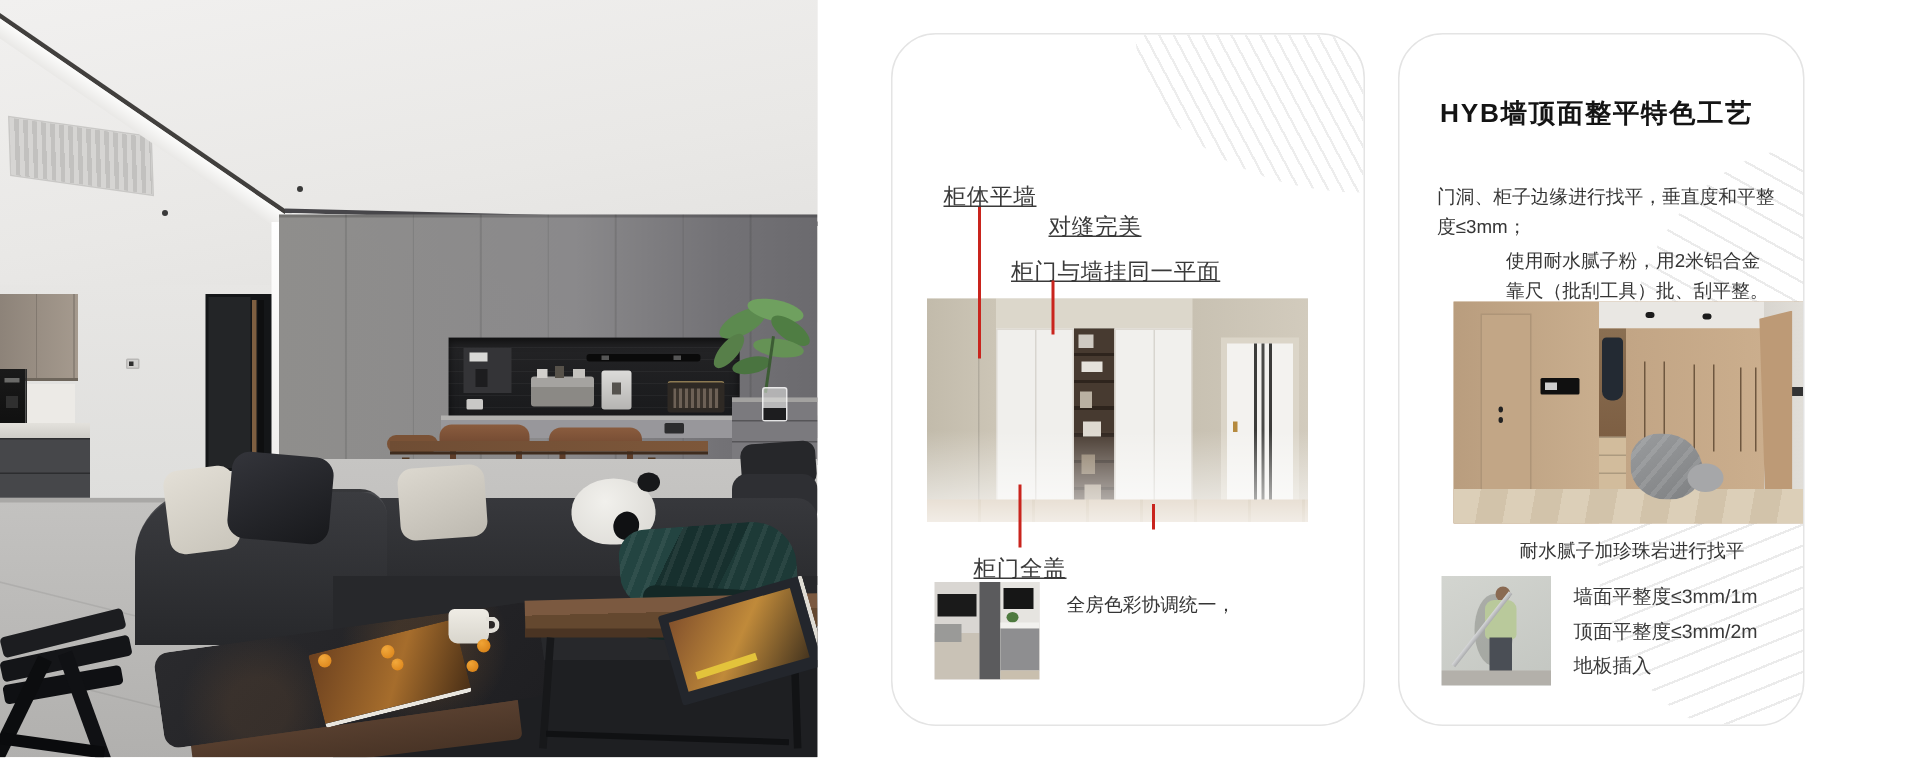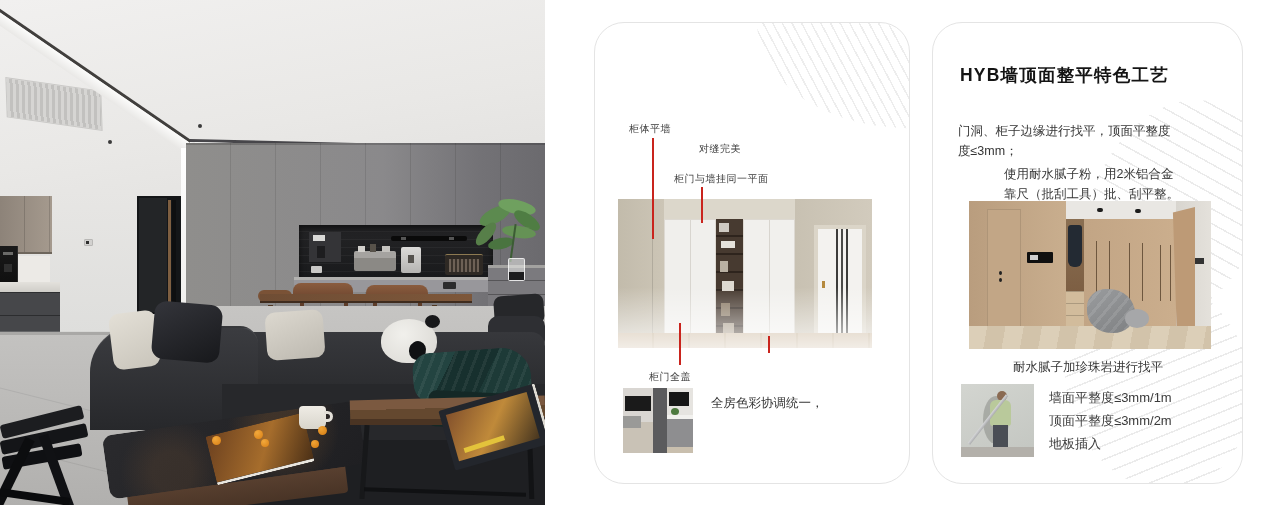--- a/index.html
+++ b/index.html
@@ -8,23 +8,23 @@
          font-family:"Liberation Sans","DejaVu Sans",sans-serif;}
   .ab{position:absolute;}
 
   
   .photo{left:0;top:0;width:545px;height:505px;background:#e9e8e6;overflow:hidden;}
 
   
   .card{position:absolute;top:22px;height:462px;background:#fff;border:1px solid #e4e4e4;
         border-radius:30px;overflow:hidden;}
   .card1{left:594px;width:316px;}
-  .card2{left:932px;width:311px;text-decoration:underline;}
+  .card2{left:932px;width:271px;text-decoration:underline;}
   .card .title{font-size:17.5px;font-weight:700;color:#141414;letter-spacing:1.2px;z-index:3;}
-  .callout{font-size:10px;color:#3a3a3a;letter-spacing:.5px;white-space:pre-line;line-height:1.5;z-index:3;}
+  .callout{font-size:15px;color:#3a3a3a;letter-spacing:.5px;white-space:pre-line;line-height:1.5;z-index:3;text-decoration:underline;}
   .body-sm{font-size:11.5px;color:#3a3a3a;line-height:1.57;white-space:pre-line;z-index:3;}
   .body-md{font-size:12.5px;color:#353535;line-height:1.6;white-space:pre-line;z-index:3;}
   .spec{font-size:13px;color:#3a3a3a;z-index:3;}
   .redline{width:2px;background:#c9241d;z-index:4;}
   .decor{z-index:0;}
   .imgbox{overflow:hidden;z-index:2;}
 </style>
 </head>
 <body>
 
@@ -240,21 +240,21 @@
     </div>
     <span class="ab body-md" style="left:116px;top:370px;">全房色彩协调统一，</span>
   </div>
 
   <div class="card card2">
     <div class="ab decor" style="left:155px;top:70px;width:175px;height:235px;transform:rotate(24deg);background:repeating-linear-gradient(5deg,#ebebeb 0 1.5px,transparent 1.5px 13px);clip-path:ellipse(48% 49% at 50% 50%);"></div>
     <div class="ab decor" style="left:130px;top:250px;width:190px;height:220px;transform:rotate(-18deg);background:repeating-linear-gradient(-4deg,#ebebeb 0 1.5px,transparent 1.5px 13px);clip-path:ellipse(48% 49% at 50% 50%);"></div>
 
     <h2 class="ab title" style="left:27px;top:40px;margin:0;">HYB墙顶面整平特色工艺</h2>
 
-    <span class="ab body-md" style="left:25px;top:98px;width:255px;">门洞、柜子边缘进行找平，顶面平整度
+    <span class="ab body-md" style="left:25px;top:98px;width:255px;">门洞、柜子边缘进行找平，垂直度和平整
 度≤3mm；</span>
     <span class="ab body-md" style="left:71px;top:141px;width:220px;">使用耐水腻子粉，用2米铝合金
 靠尺（批刮工具）批、刮平整。</span>
 
     <div class="ab imgbox" style="left:36px;top:178px;width:242px;height:148px;background:#c4a888;">
       <div class="ab" style="left:0;top:0;width:97px;height:148px;background:linear-gradient(90deg,#b99d7e,#c9ae8e);">
         <div class="ab" style="left:18px;top:8px;width:34px;height:132px;border:1px solid rgba(0,0,0,.10);background:#c2a686;"></div>
         <div class="ab" style="left:30px;top:70px;width:3px;height:4px;background:#222;border-radius:50%;"></div>
         <div class="ab" style="left:30px;top:77px;width:3px;height:4px;background:#222;border-radius:50%;"></div>
         <div class="ab" style="left:58px;top:51px;width:26px;height:11px;background:#101010;border-radius:1px;">

